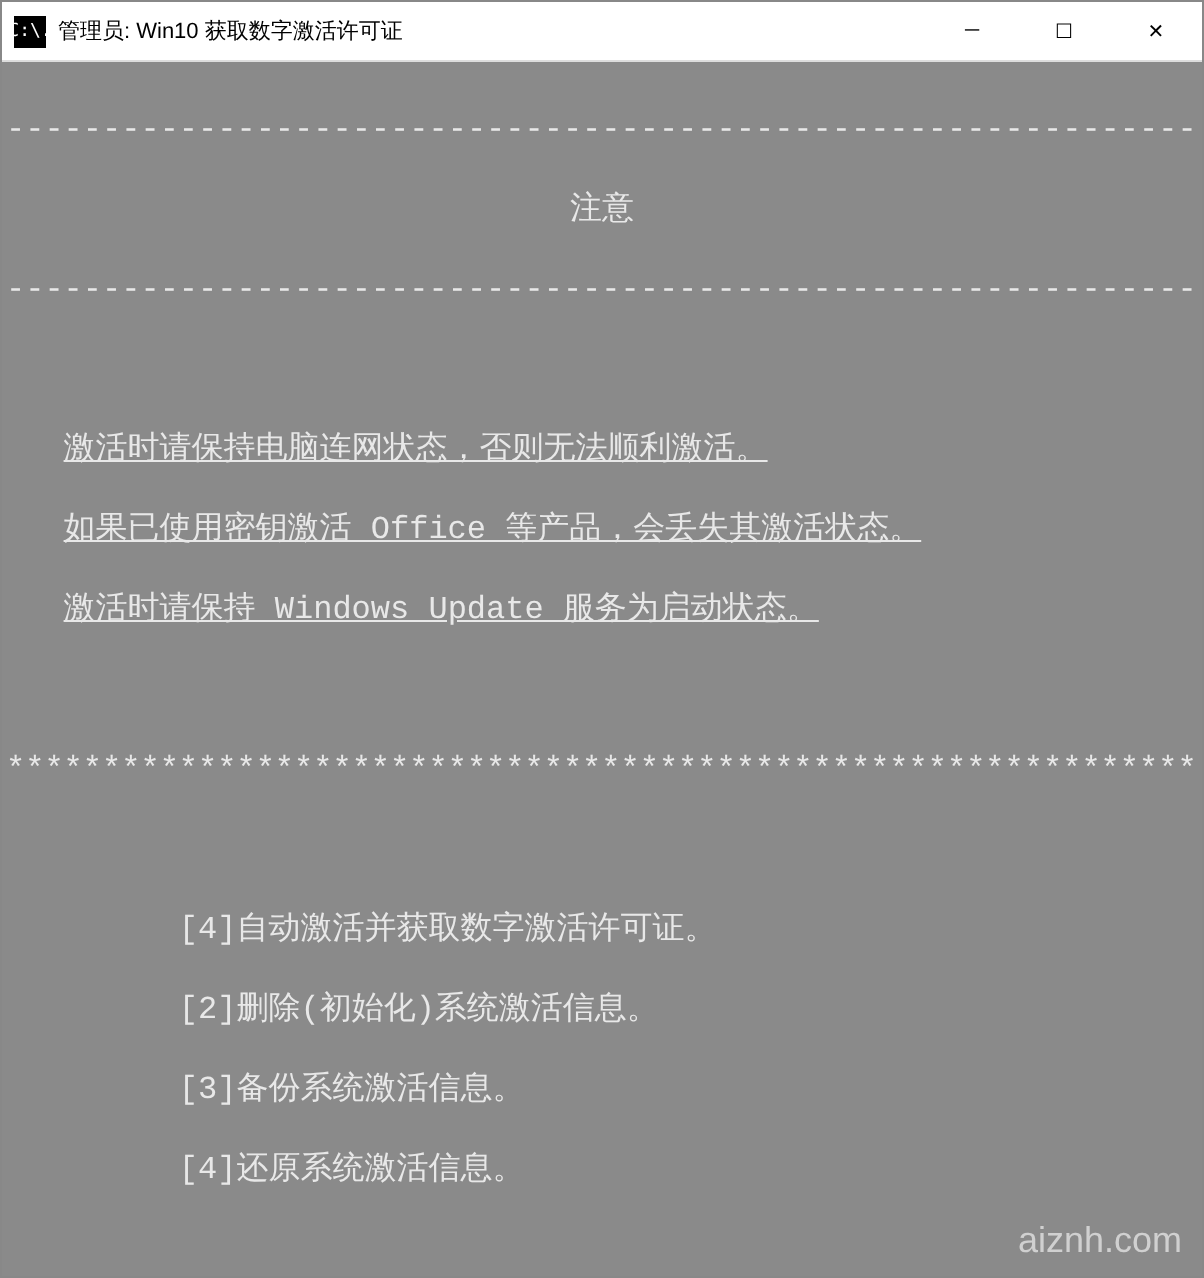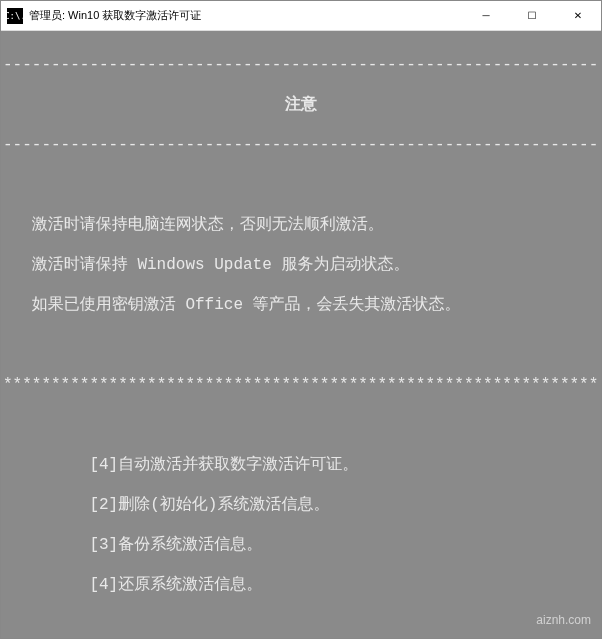--- a/index.html
+++ b/index.html
@@ -80,38 +80,38 @@
       overflow: hidden;
       font-family: "NSimSun", "SimSun", "Courier New", monospace;
       position: relative;
     }
     .dashed-line {
       overflow: hidden;
       text-overflow: clip;
     }
     .center-text {
       text-align: center;
-      font-weight: bold;
     }
     .star-line {
       color: #e8e8e8;
       overflow: hidden;
     }
     .indent-sm {
       padding-left: 3ch;
+      text-decoration: underline;
     }
     .indent-lg {
       padding-left: 9ch;
     }
     .watermark {
       position: absolute;
       bottom: 8px;
       right: 10px;
       font-family: Arial, sans-serif;
-      font-size: 12px;
+      font-size: 18px;
       color: rgba(255,255,255,0.6);
     }
   </style>
 </head>
 <body>
 
 <div class="window">
   <div class="titlebar">
     <div class="titlebar-left">
       <div class="cmd-icon">C:\.</div>
@@ -122,22 +122,22 @@
       <button class="titlebar-btn">☐</button>
       <button class="titlebar-btn">✕</button>
     </div>
   </div>
   <div class="console">
 <div class="dashed-line">-----------------------------------------------------------------------</div>
 <div class="center-text">注意</div>
 <div class="dashed-line">-----------------------------------------------------------------------</div>
 <div> </div>
 <div class="indent-sm">激活时请保持电脑连网状态，否则无法顺利激活。</div>
+<div class="indent-sm">如果已使用密钥激活 Office 等产品，会丢失其激活状态。</div>
 <div class="indent-sm">激活时请保持 Windows Update 服务为启动状态。</div>
-<div class="indent-sm">如果已使用密钥激活 Office 等产品，会丢失其激活状态。</div>
 <div> </div>
 <div class="star-line">***********************************************************************</div>
 <div> </div>
 <div class="indent-lg">[4]自动激活并获取数字激活许可证。</div>
 <div class="indent-lg">[2]删除(初始化)系统激活信息。</div>
 <div class="indent-lg">[3]备份系统激活信息。</div>
 <div class="indent-lg">[4]还原系统激活信息。</div>
 
 
 

